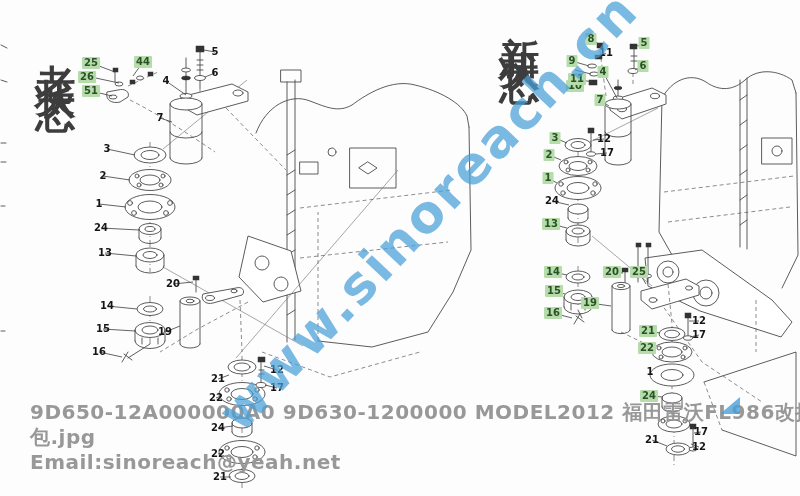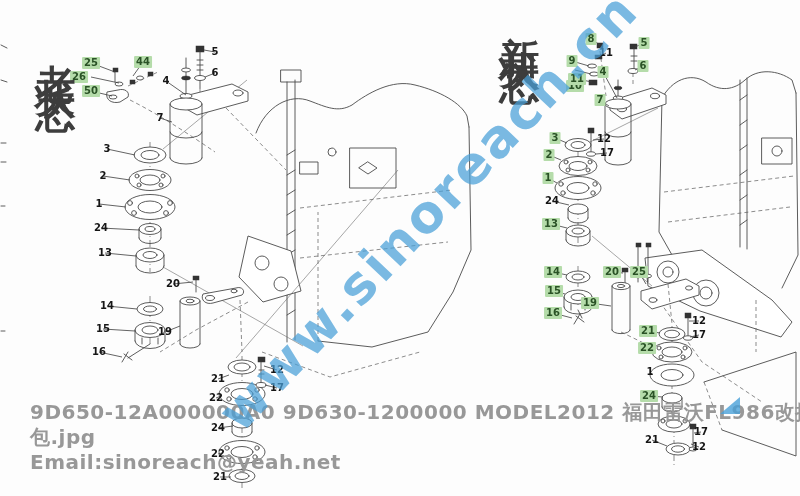--- a/index.html
+++ b/index.html
@@ -332,22 +332,22 @@
       <line x1="699" y1="335" x2="690" y2="337"></line>
       <line x1="650" y1="372" x2="652" y2="374"></line>
       <line x1="649" y1="396" x2="663" y2="397"></line>
       <line x1="652" y1="440" x2="667" y2="446"></line>
       <line x1="701" y1="432" x2="694" y2="433"></line>
       <line x1="699" y1="447" x2="691" y2="444"></line>
     </svg>
 
   <div id="labels">
       <div class="part-label hl" style="left: 91px; top: 63px;">25</div>
-      <div class="part-label hl" style="left: 79px; top: 77px;">26</div>
-      <div class="part-label hl" style="left: 91px; top: 91px;">50</div>
+      <div class="part-label hl" style="left: 87px; top: 77px;">26</div>
+      <div class="part-label hl" style="left: 91px; top: 91px;">51</div>
       <div class="part-label hl" style="left: 143px; top: 62px;">44</div>
       <div class="part-label" style="left: 215px; top: 52px;">5</div>
       <div class="part-label" style="left: 215px; top: 73px;">6</div>
       <div class="part-label" style="left: 166px; top: 81px;">4</div>
       <div class="part-label" style="left: 160px; top: 118px;">7</div>
       <div class="part-label" style="left: 107px; top: 149px;">3</div>
       <div class="part-label" style="left: 103px; top: 176px;">2</div>
       <div class="part-label" style="left: 99px; top: 204px;">1</div>
       <div class="part-label" style="left: 101px; top: 228px;">24</div>
       <div class="part-label" style="left: 105px; top: 253px;">13</div>

